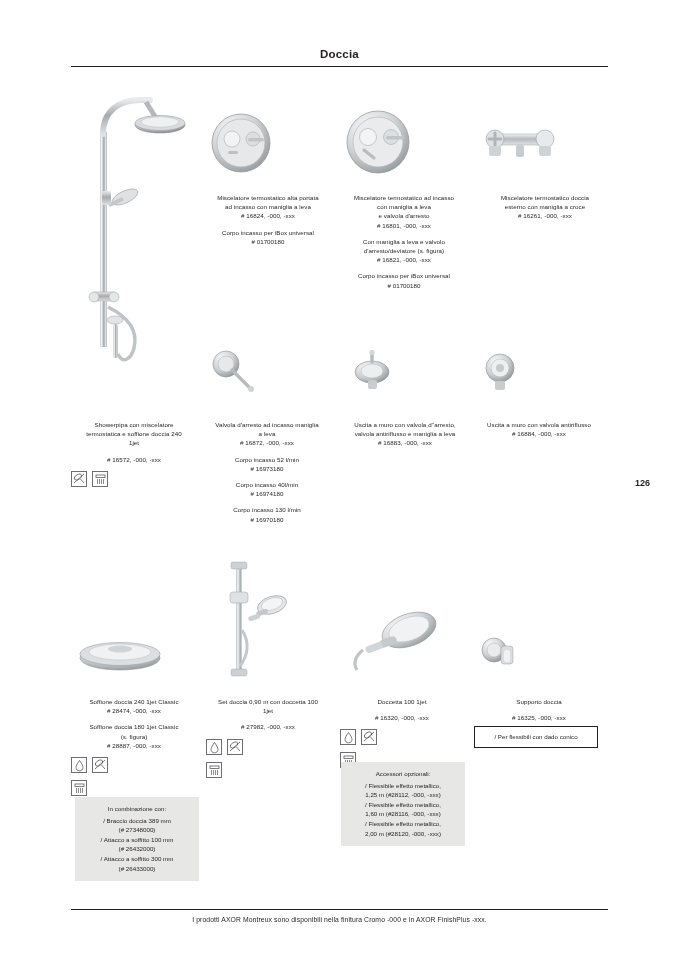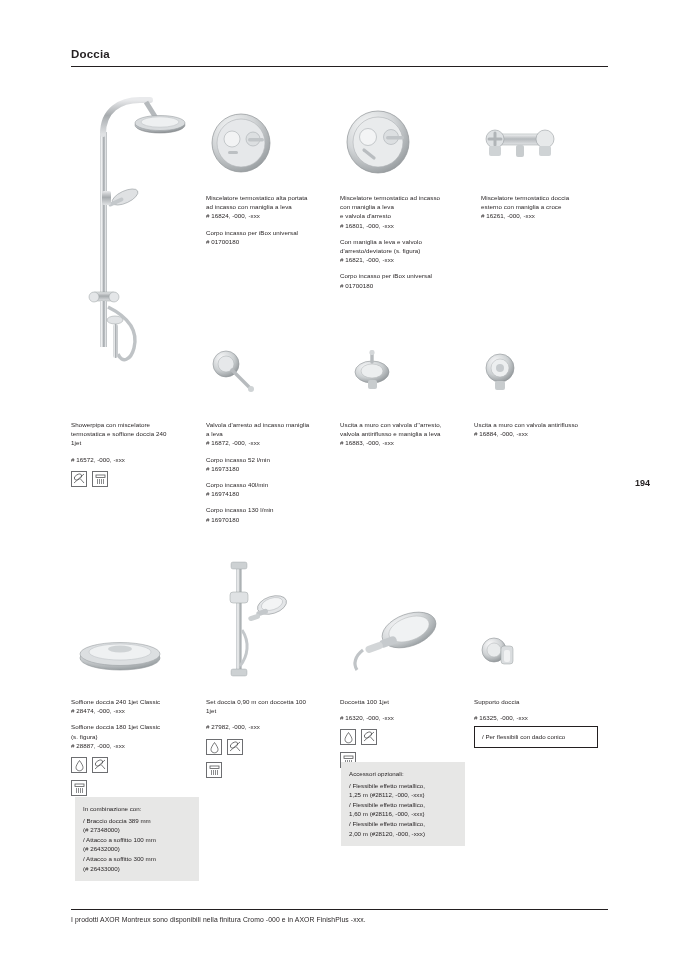--- a/index.html
+++ b/index.html
@@ -11,21 +11,21 @@
     width: 678px;
     height: 959px;
     position: relative;
     font-family: "Liberation Sans", sans-serif;
     color: #231f20;
     overflow: hidden;
   }
   .page {
     position: absolute;
     left: 0; top: 0;
-    width: 678px; height: 959px;
+    width: 678px; height: 959px; text-align: center;
   }
 
   
   .page-header {
     position: absolute;
     left: 71px;
     top: 48px;
     width: 537px;
   }
   .page-header .title {
@@ -130,21 +130,21 @@
 </head>
 <body>
 
 <div class="page">
 
   <div class="page-header">
     <div class="title">Doccia</div>
     <div class="rule"></div>
   </div>
 
-  <div class="page-number">194</div>
+  <div class="page-number">126</div>
 
   <div class="illu" style="left:78px; top:92px;">
     <svg width="110" height="310" viewBox="0 0 110 310">
       <defs>
         <linearGradient id="chrome1" x1="0" y1="0" x2="1" y2="0">
           <stop offset="0%" stop-color="#c9ccce"></stop>
           <stop offset="25%" stop-color="#f4f5f6"></stop>
           <stop offset="55%" stop-color="#9ea3a7"></stop>
           <stop offset="80%" stop-color="#e3e5e7"></stop>
           <stop offset="100%" stop-color="#b0b4b7"></stop>

